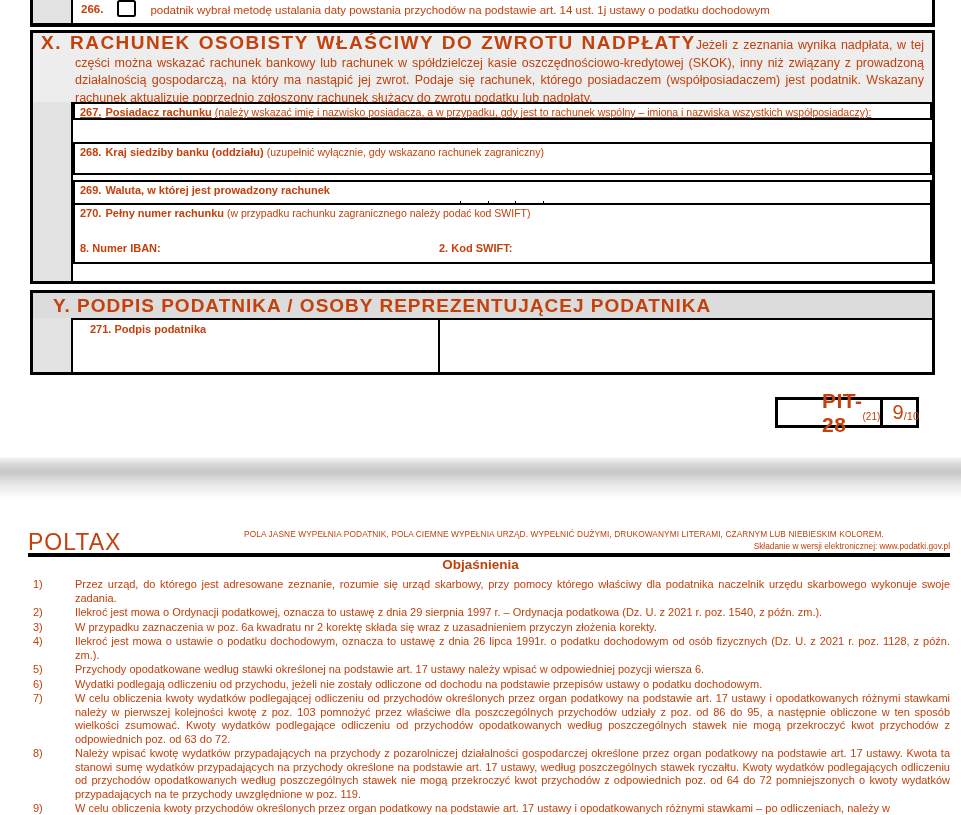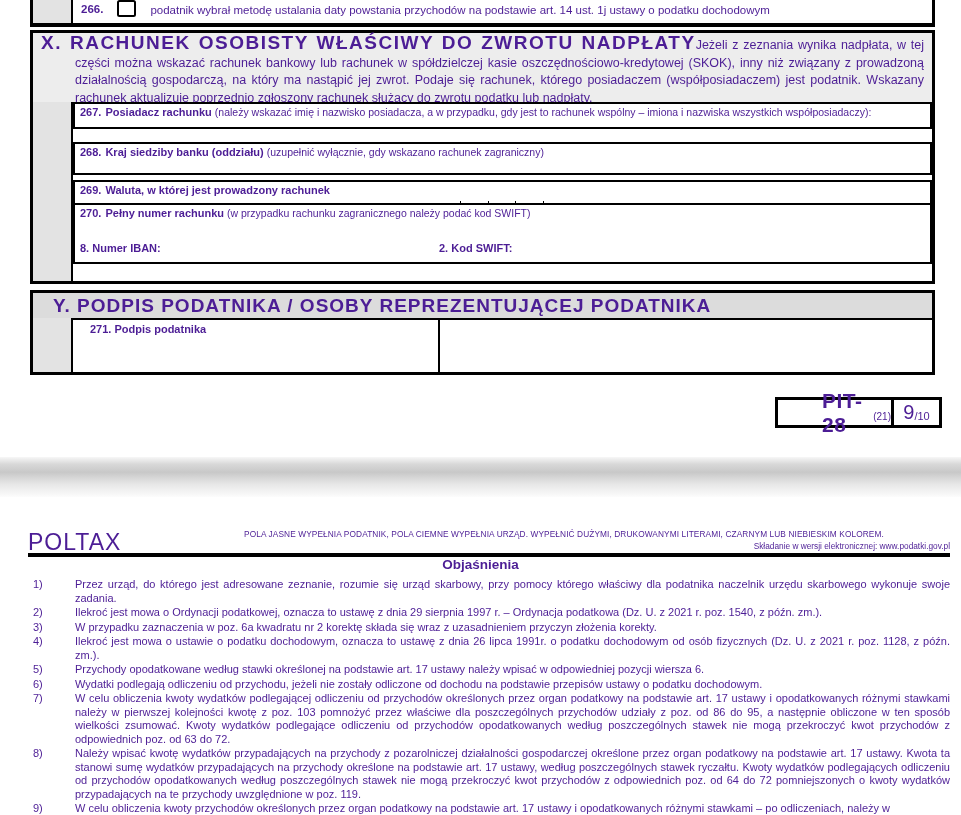--- a/index.html
+++ b/index.html
@@ -1,17 +1,17 @@
 <!DOCTYPE html>
 <html><head>
 <meta charset="utf-8">
 <style>
   html,body{margin:0;padding:0;background:#fff;}
   #screen{position:relative;width:961px;height:815px;background:#fff;overflow:hidden;
-          font-family:"Liberation Sans",sans-serif;color:#4c1d95;}
+          font-family:"Liberation Sans",sans-serif;color:#c2410c;}
   
   #row266{position:absolute;left:30px;top:0;width:905px;height:27px;box-sizing:border-box;
           border-left:3px solid #000;border-right:3px solid #000;border-bottom:4px solid #000;
           display:flex;align-items:stretch;overflow:hidden;background:#fff;}
   #row266 .graycell{width:38px;flex:none;background:#e3e3e3;border-right:2px solid #000;}
   #row266 .content{display:flex;align-items:flex-start;padding:3px 0 0 8px;gap:14px;}
   #row266 .num{font-weight:bold;font-size:11.5px;}
   #row266 .chk{width:15px;height:13px;border:2.5px solid #000;border-radius:2.5px;margin-top:-3px;flex:none;}
   #row266 .lbl{font-size:11.5px;padding-top:0.5px;}
   
@@ -19,42 +19,42 @@
   #sectionX{top:30px;height:254px;}
   #sectionY{top:290px;height:85px;}
   .xheader{position:absolute;left:0;right:0;top:0;height:69px;background:#ededed;
            padding:2px 8px 0 42px;box-sizing:border-box;text-indent:-34px;text-align:justify;line-height:16.5px;}
   .xtitle{font-weight:bold;font-size:19px;letter-spacing:1.5px;}
   .xintro{font-size:12.5px;}
   .strip{position:absolute;left:0;width:38px;background:#e3e3e3;border-right:2px solid #000;}
   #sectionX .strip{top:69px;bottom:0;}
   .fieldbox{position:absolute;left:40px;right:0;box-sizing:border-box;border:2px solid #000;background:#fff;
             padding:2px 5px;font-size:10.5px;}
-  #f267{top:69px;height:27px;}
+  #f267{top:69px;height:18px;text-decoration:underline;}
   #f268{top:109px;height:33px;}
   #f269{top:147px;height:35px;}
   #f270{top:170px;height:61px;}
   .fnum,.fbold{font-weight:bold;font-size:11px;}
   .fnum{margin-right:4px;}
   .frest{font-size:10.5px;margin-left:3px;}
   .comb{position:absolute;left:385px;bottom:3px;width:84px;height:9px;display:flex;}
   .comb span{flex:1;border-bottom:1.5px solid #000;border-left:1.5px solid #000;}
   .comb span:last-child{border-right:1.5px solid #000;}
   .sublabel{position:absolute;bottom:8px;font-weight:bold;font-size:11px;}
   #ibanlbl{left:5px;} #swiftlbl{left:364px;}
   
   .ybar{position:absolute;left:0;top:0;right:0;height:25px;background:#dcdcdc;}
   .ytitle{font-weight:bold;font-size:19px;letter-spacing:1px;line-height:25px;padding-left:20px;white-space:nowrap;}
   #sectionY .strip{top:25px;bottom:0;}
   .ycells{position:absolute;left:40px;right:0;top:25px;bottom:0;border-top:2px solid #000;display:flex;}
   .ycell{box-sizing:border-box;padding:3px 17px;font-weight:bold;font-size:11px;background:#fff;}
   .ycell.c271{width:367px;flex:none;border-right:2px solid #000;}
   .ycell.c272{flex:1;font-size:10.2px;}
   
-  #pitbox{position:absolute;left:775px;top:397px;width:167px;height:31px;box-sizing:border-box;
+  #pitbox{position:absolute;left:775px;top:397px;width:144px;height:31px;box-sizing:border-box;
           border:3px solid #000;display:flex;background:#fff;padding-left:44px;}
   #pitbox .codecell{flex:1;display:flex;align-items:center;justify-content:center;}
   #pitbox .pagecell{width:45px;flex:none;border-left:3px solid #000;display:flex;align-items:center;justify-content:center;}
   .pitbig{font-weight:bold;font-size:21px;letter-spacing:0.5px;}
   .pitsmall{font-size:10px;align-self:flex-end;padding-bottom:3px;}
   .pagebig{font-size:20px;}
   .pagesmall{font-size:11px;align-self:flex-end;padding-bottom:3px;}
   
   #separator{position:absolute;left:0;top:457px;width:961px;height:40px;
              background:linear-gradient(180deg,#f7f7f7 0%,#d8d8d8 18%,#c8c8c8 38%,#e7e7e7 68%,#fcfcfc 100%);}

